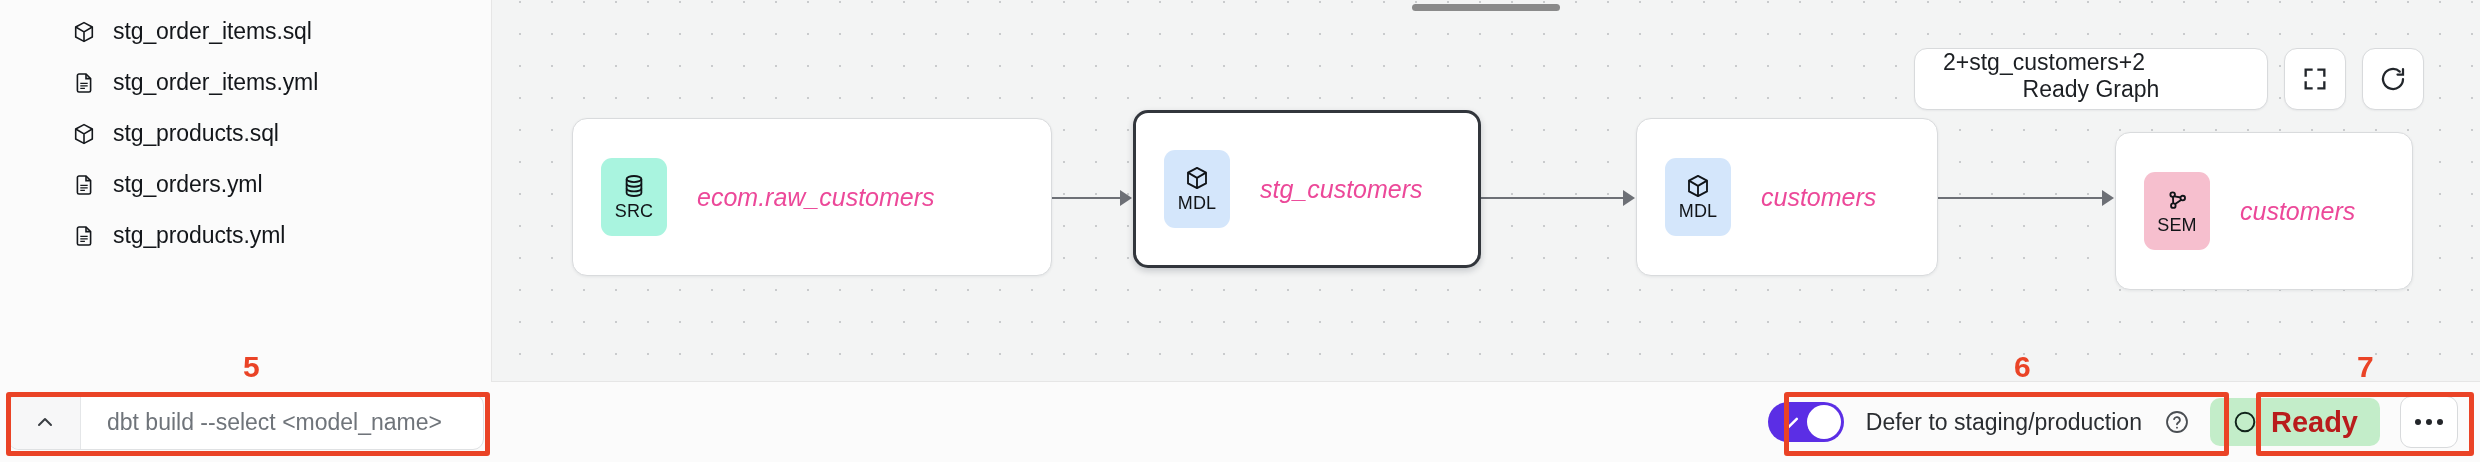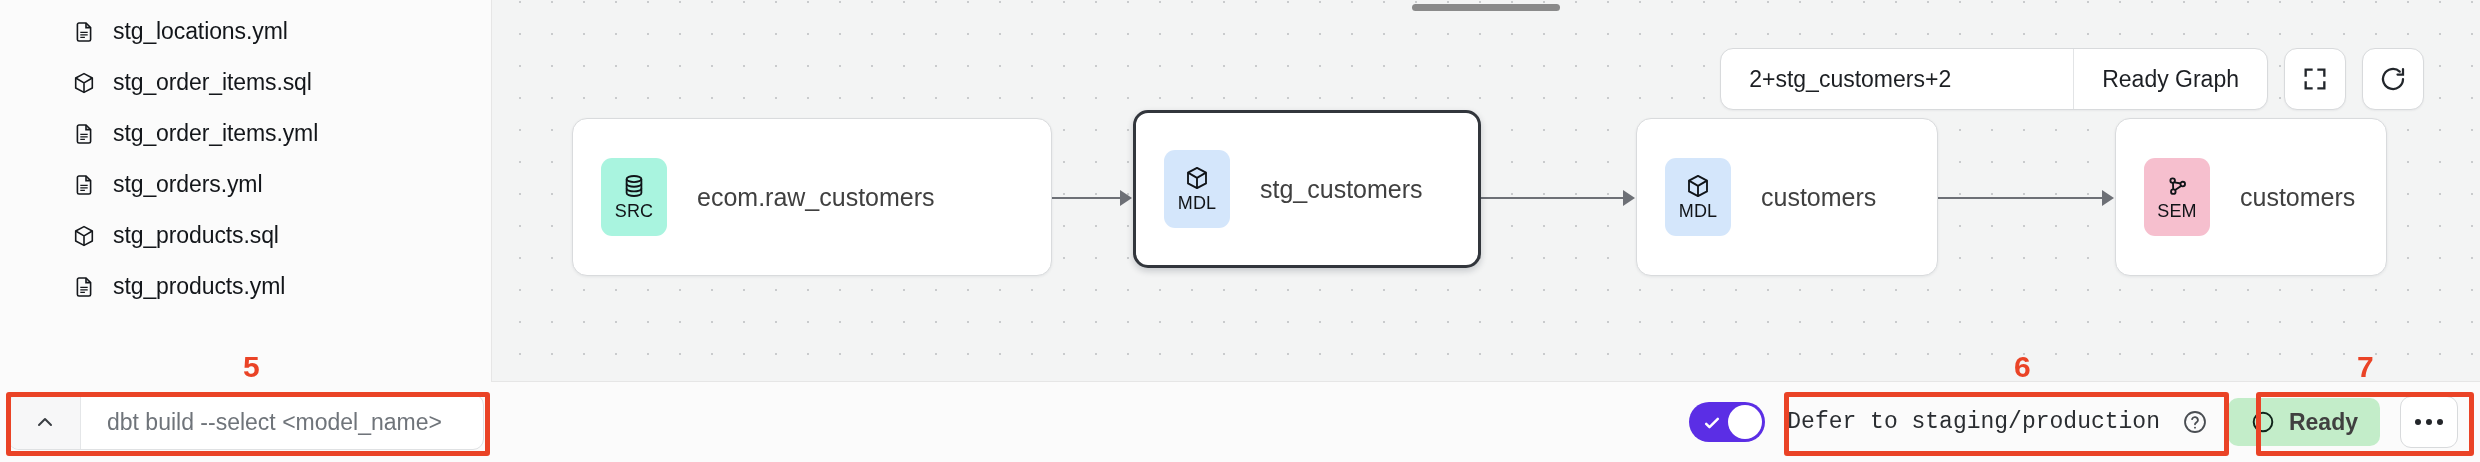--- a/index.html
+++ b/index.html
@@ -59,20 +59,21 @@
     z-index: 6;
   }
   .selector-group {
     display: flex; align-items: stretch;
     background: #ffffff;
     border: 1px solid #d8dadc;
     border-radius: 13px;
     height: 62px;
     box-shadow: 0 1px 2px rgba(16,24,40,.05);
     overflow: hidden;
+    flex-direction: column;
   }
   .selector-input {
     display: flex; align-items: center;
     padding: 0 28px; min-width: 340px;
     font-size: 23px; color: #1c1f23;
     background: transparent; border: none; outline: none;
     font-family: "Liberation Sans", sans-serif;
   }
   .selector-divider { width: 1px; background: #e2e4e6; }
   .update-btn {
@@ -111,21 +112,21 @@
     width: 66px; height: 78px;
     border-radius: 11px;
     display: flex; flex-direction: column;
     align-items: center; justify-content: center;
     gap: 2px; flex: 0 0 66px;
   }
   .badge svg { display: block; }
   .badge-text {
     font-size: 18px; font-weight: 400; color: #111418; letter-spacing: .2px;
   }
-  .node-label { font-size: 25px; color: #404040; white-space: nowrap; }
+  .node-label { font-size: 25px; color: #ec4899; white-space: nowrap; font-style: italic; }
 
   .edge { position: absolute; height: 2px; background: #6d7076; z-index: 1; }
   .arrow-head {
     position: absolute; width: 0; height: 0; z-index: 2;
     border-top: 8px solid transparent;
     border-bottom: 8px solid transparent;
     border-left: 12px solid #6d7076;
   }
 
   
@@ -173,30 +174,30 @@
     width: 76px; height: 40px; border-radius: 20px;
     background: #5b2ee5; position: relative; cursor: pointer;
     flex: 0 0 76px;
     display: flex; align-items: center;
   }
   .toggle .knob {
     position: absolute; right: 3px; top: 3px;
     width: 34px; height: 34px; border-radius: 50%; background: #ffffff;
   }
   .toggle .check { position: absolute; left: 13px; top: 11px; }
-  .defer-label { font-size: 23px; color: #2a2d31; white-space: nowrap; font-family: Liberation Mono, monospace; }
+  .defer-label { font-size: 23px; color: #2a2d31; white-space: nowrap; }
   .help-icon { cursor: pointer; display: flex; align-items: center; }
 
   .status-badge {
     display: flex; align-items: center; gap: 13px;
     background: #c3edc9; border-radius: 10px;
     height: 48px; padding: 0 22px;
     cursor: pointer;
   }
-  .status-text { font-size: 23px; color: #404040; font-weight: 700; }
+  .status-text { font-size: 29px; color: #b91c1c; font-weight: 700; }
   .more-btn {
     width: 58px; height: 52px; border-radius: 11px;
     background: #ffffff; border: 1px solid #d8dadc;
     display: flex; align-items: center; justify-content: center;
     gap: 5px; cursor: pointer;
   }
   .more-btn span { width: 6px; height: 6px; border-radius: 50%; background: #23262a; display: block; }
 
   
   .anno-box { position: absolute; border: 5px solid #ea4326; border-radius: 3px; pointer-events: none; z-index: 40; }
@@ -208,56 +209,48 @@
 </head>
 <body>
 
 <div id="app">
 
   <div class="upper">
 
     <div class="sidebar">
       <div id="file-list">
           <div class="file-row">
+            <svg class="file-icon" viewBox="0 0 24 24" fill="none" stroke="#15181c" stroke-width="1.6" stroke-linejoin="round">
+            <path d="M12 2.6 20.3 7v10L12 21.4 3.7 17V7z"></path>
+            <path d="M12 11.9 20.3 7M12 11.9 3.7 7M12 11.9v9.5"></path>
+          </svg>
+            <span class="file-label">stg_order_items.sql</span>
+          </div>
+          <div class="file-row">
             <svg class="file-icon" viewBox="0 0 24 24" fill="none" stroke="#15181c" stroke-width="1.6">
             <path d="M14 3H7a1.6 1.6 0 0 0-1.6 1.6v14.8A1.6 1.6 0 0 0 7 21h10a1.6 1.6 0 0 0 1.6-1.6V7.6z"></path>
             <path d="M14 3v4.6h4.6"></path>
             <path d="M8.3 12.3h7.4M8.3 14.8h7.4M8.3 17.3h4.6" stroke-width="1.3"></path>
           </svg>
-            <span class="file-label">stg_locations.yml</span>
+            <span class="file-label">stg_order_items.yml</span>
           </div>
           <div class="file-row">
             <svg class="file-icon" viewBox="0 0 24 24" fill="none" stroke="#15181c" stroke-width="1.6" stroke-linejoin="round">
             <path d="M12 2.6 20.3 7v10L12 21.4 3.7 17V7z"></path>
             <path d="M12 11.9 20.3 7M12 11.9 3.7 7M12 11.9v9.5"></path>
           </svg>
-            <span class="file-label">stg_order_items.sql</span>
+            <span class="file-label">stg_products.sql</span>
           </div>
           <div class="file-row">
             <svg class="file-icon" viewBox="0 0 24 24" fill="none" stroke="#15181c" stroke-width="1.6">
             <path d="M14 3H7a1.6 1.6 0 0 0-1.6 1.6v14.8A1.6 1.6 0 0 0 7 21h10a1.6 1.6 0 0 0 1.6-1.6V7.6z"></path>
             <path d="M14 3v4.6h4.6"></path>
             <path d="M8.3 12.3h7.4M8.3 14.8h7.4M8.3 17.3h4.6" stroke-width="1.3"></path>
           </svg>
-            <span class="file-label">stg_order_items.yml</span>
-          </div>
-          <div class="file-row">
-            <svg class="file-icon" viewBox="0 0 24 24" fill="none" stroke="#15181c" stroke-width="1.6">
-            <path d="M14 3H7a1.6 1.6 0 0 0-1.6 1.6v14.8A1.6 1.6 0 0 0 7 21h10a1.6 1.6 0 0 0 1.6-1.6V7.6z"></path>
-            <path d="M14 3v4.6h4.6"></path>
-            <path d="M8.3 12.3h7.4M8.3 14.8h7.4M8.3 17.3h4.6" stroke-width="1.3"></path>
-          </svg>
             <span class="file-label">stg_orders.yml</span>
-          </div>
-          <div class="file-row">
-            <svg class="file-icon" viewBox="0 0 24 24" fill="none" stroke="#15181c" stroke-width="1.6" stroke-linejoin="round">
-            <path d="M12 2.6 20.3 7v10L12 21.4 3.7 17V7z"></path>
-            <path d="M12 11.9 20.3 7M12 11.9 3.7 7M12 11.9v9.5"></path>
-          </svg>
-            <span class="file-label">stg_products.sql</span>
           </div>
           <div class="file-row">
             <svg class="file-icon" viewBox="0 0 24 24" fill="none" stroke="#15181c" stroke-width="1.6">
             <path d="M14 3H7a1.6 1.6 0 0 0-1.6 1.6v14.8A1.6 1.6 0 0 0 7 21h10a1.6 1.6 0 0 0 1.6-1.6V7.6z"></path>
             <path d="M14 3v4.6h4.6"></path>
             <path d="M8.3 12.3h7.4M8.3 14.8h7.4M8.3 17.3h4.6" stroke-width="1.3"></path>
           </svg>
             <span class="file-label">stg_products.yml</span>
           </div>
         </div>
@@ -312,21 +305,21 @@
           <div class="node" style="left: 1144px; top: 118px; width: 302px;">
             <div class="badge" style="background:#d4e6fb">
         <svg width="26" height="26" viewBox="0 0 24 24" fill="none" stroke="#101418" stroke-width="1.7" stroke-linejoin="round">
               <path d="M12 2.6 20.3 7v10L12 21.4 3.7 17V7z"></path>
               <path d="M12 11.9 20.3 7M12 11.9 3.7 7M12 11.9v9.5"></path>
             </svg>
         <span class="badge-text">MDL</span>
      </div>
      <span class="node-label">customers</span>
           </div>
-          <div class="node" style="left: 1623px; top: 118px; width: 272px;">
+          <div class="node" style="left: 1623px; top: 132px; width: 298px;">
             <div class="badge" style="background:#f6bfce">
         <svg width="26" height="26" viewBox="0 0 24 24" fill="none" stroke="#101418" stroke-width="1.7">
             <circle cx="8" cy="7" r="2.1"></circle>
             <circle cx="17.3" cy="10.2" r="2.1"></circle>
             <circle cx="8.6" cy="17.2" r="2.1"></circle>
             <path d="M9.7 8.6l5.9 1.1M8.3 9.1l.2 6M10.3 15.8l5.8-4"></path>
           </svg>
         <span class="badge-text">SEM</span>
      </div>
      <span class="node-label">customers</span>

